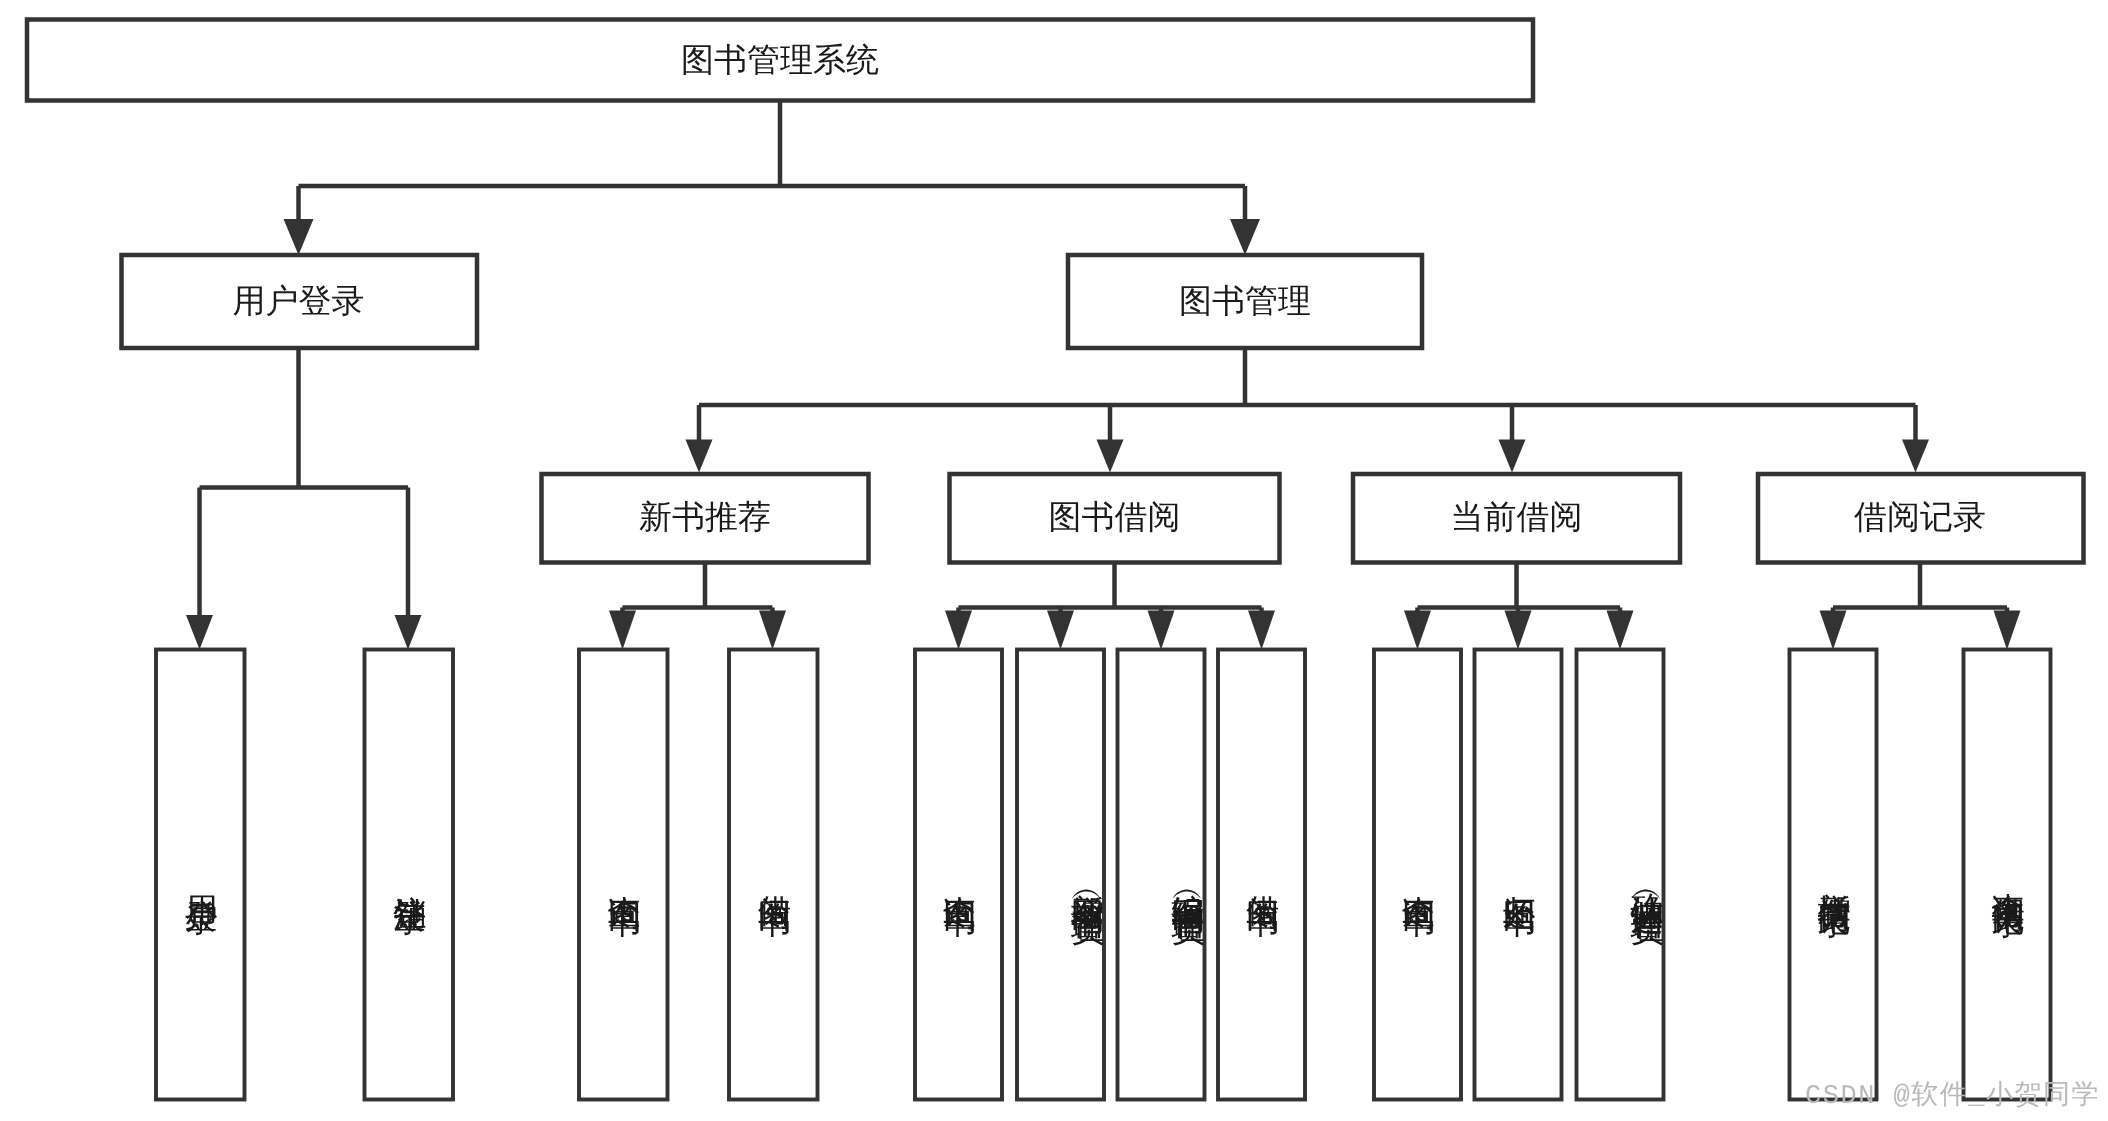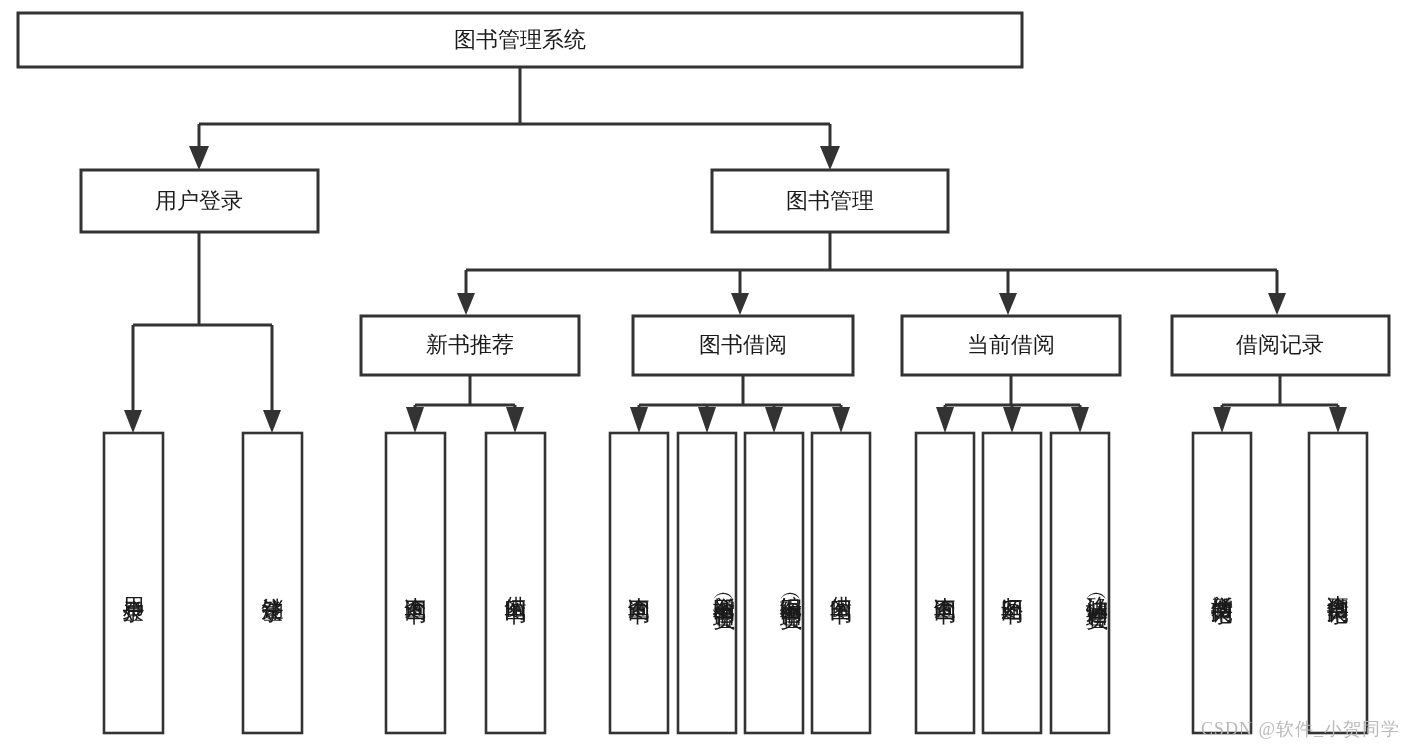--- a/index.html
+++ b/index.html
@@ -63,21 +63,21 @@
     color: #1a1a1a;
     letter-spacing: 2px;
     text-align: center;
     white-space: nowrap;
     pointer-events: none;
   }
   .watermark {
     position: absolute;
     right: 5px;
     bottom: 6px;
-    font-family: Liberation Serif, serif;
+    font-family: Liberation Mono, monospace;
     font-size: 18px;
     color: #b9b9b9;
     letter-spacing: 1px;
     white-space: nowrap;
   }
 </style>
 </head>
 <body>
 
 <div id="diagram-root">

